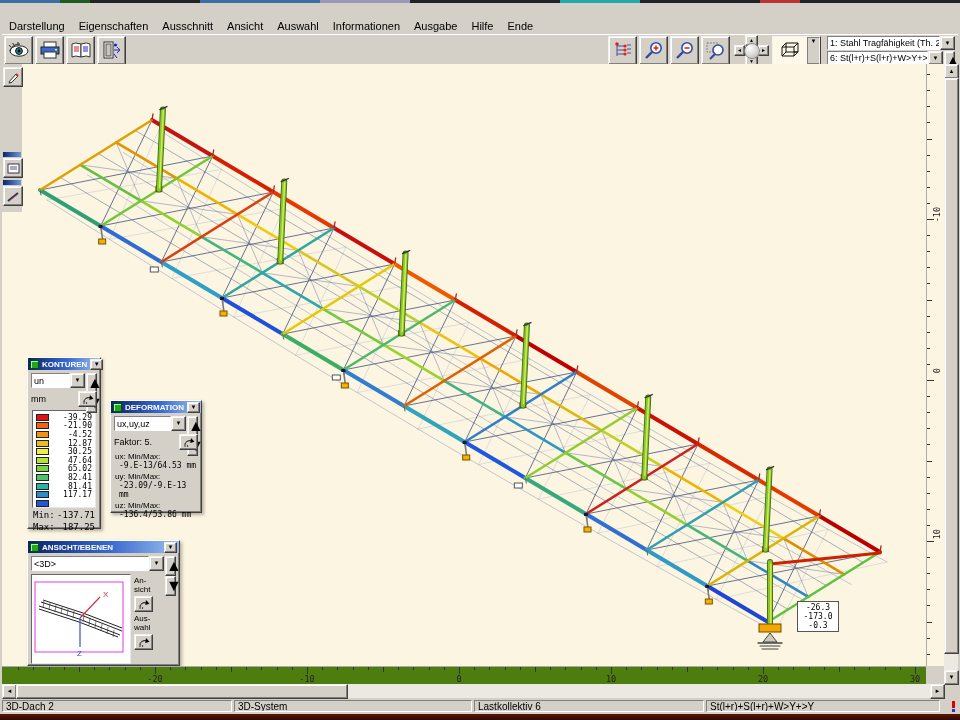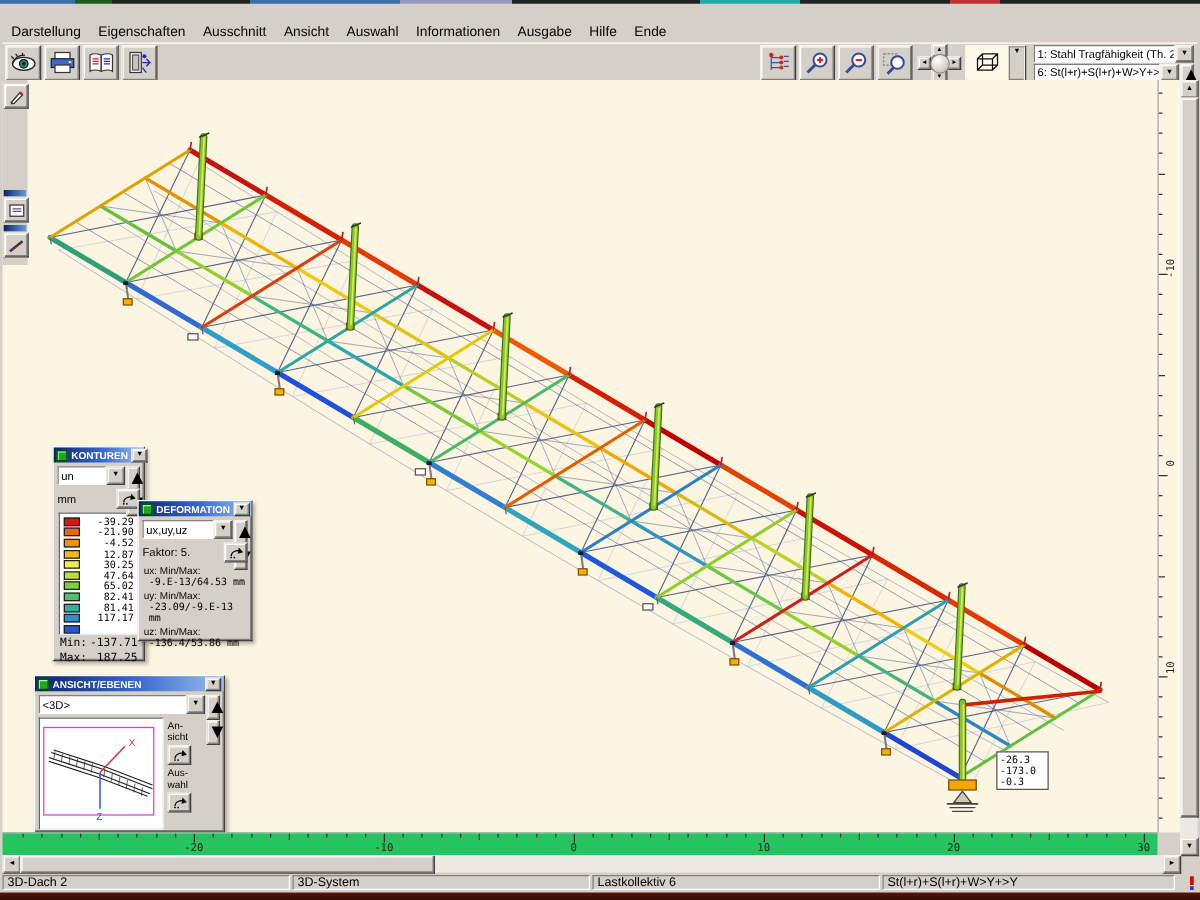--- a/index.html
+++ b/index.html
@@ -55,21 +55,21 @@
   
   #canvas{position:absolute;left:2px;top:64px;width:924px;height:602px;background:#fbf5e2;overflow:hidden;}
   #scene{position:absolute;left:0;top:0;}
   #left-strip{position:absolute;left:2px;top:64px;width:20px;height:148px;background:#d4d0c8;}
   .mini-bar{position:absolute;left:1px;width:18px;height:5px;
     background:linear-gradient(90deg,#0a246a,#6a9ad8);}
   .strip-btn{position:absolute;left:1px;width:18px;height:18px;display:flex;align-items:center;justify-content:center;}
 
   
   #right-ruler{position:absolute;left:926px;top:64px;width:18px;height:602px;background:#fbf5e2;border-left:1px solid #aaa;box-sizing:border-box;}
-  #b-ruler{position:absolute;left:2px;top:666px;width:924px;height:22px;background:#22c55e;border-top:1px solid #aaa;box-sizing:border-box;}
+  #b-ruler{position:absolute;left:2px;top:666px;width:924px;height:22px;background:#4d7c0f;border-top:1px solid #aaa;box-sizing:border-box;}
   .tickv{position:absolute;width:1px;background:#333;top:0;}
   .tickh{position:absolute;height:1px;background:#333;left:0;}
   .tlabel{position:absolute;font:8.5px "DejaVu Sans Mono",monospace;color:#222;text-align:center;width:30px;top:7px;}
   .rlabel{position:absolute;font:8.5px "DejaVu Sans Mono",monospace;color:#222;left:5px;
     writing-mode:vertical-rl;transform:rotate(180deg);}
   #v-scroll{position:absolute;left:944px;top:64px;width:14px;height:620px;background:#ece9e2;}
   #h-scroll{position:absolute;left:2px;top:684px;width:942px;height:14px;background:#ece9e2;}
   .sarrow{position:absolute;width:13px;height:13px;font-size:6px;line-height:12px;text-align:center;}
   .sthumb{position:absolute;}
 
@@ -100,21 +100,21 @@
   .minmax{display:flex;font:9px "DejaVu Sans Mono",monospace;margin:2px 5px 0 5px;}
   .minmax .v{margin-left:auto;}
   #def-rows{margin:2px 4px;}
   .def-label{font-size:8px;color:#000;margin-top:2px;}
   .def-value{font:8px "DejaVu Sans Mono",monospace;color:#000;padding-left:4px;}
   #ansicht-body{display:flex;margin:3px;}
   #preview-box{width:98px;height:88px;flex:none;}
   #ansicht-side{width:32px;display:flex;flex-direction:column;align-items:flex-start;padding-left:3px;}
   .side-label{font-size:8px;white-space:pre-line;line-height:9px;margin-top:2px;}
   .annot{position:absolute;left:795px;top:537px;min-width:36px;background:#fff;border:1px solid #555;
-    font:8px "DejaVu Sans Mono",monospace;line-height:9px;text-align:left;padding:1px 2px;white-space:pre-line;}
+    font:8px "DejaVu Sans Mono",monospace;line-height:9px;text-align:center;padding:1px 2px;white-space:pre-line;}
 </style>
 </head>
 <body>
 
 <div class="screen">
   <div id="top-strip"></div>
 
 
   <div id="menubar">
       <div class="menu-item">Darstellung</div>
@@ -535,21 +535,21 @@
         <path d="M768 569 l-7 9 h14 z" fill="#cfcabe" stroke="#444"></path>
         <line x1="756" y1="579" x2="780" y2="579" stroke="#444" stroke-width="1.4" stroke-linecap="round"></line>
         <line x1="758" y1="582" x2="778" y2="582" stroke="#444" stroke-width="1" stroke-linecap="round"></line>
         <line x1="760" y1="585" x2="776" y2="585" stroke="#444" stroke-width="1" stroke-linecap="round"></line>
       </svg>
 
     <div class="annot">-26.3
 -173.0
 -0.3</div>
 
-    <div class="panel" style="left:40px;top:293px;width:74px;height:172px;">
+    <div class="panel" style="left:25px;top:293px;width:74px;height:172px;">
       <div class="ptitle">
         <span class="pticon"></span>
         <span>KONTUREN</span>
         <span class="pbtn raised">▼</span>
       </div>
       <div class="prow">
         <span class="pcombo">
           <span class="combo-field">un</span>
           <span class="combo-arrow raised">▼</span>
         </span>

